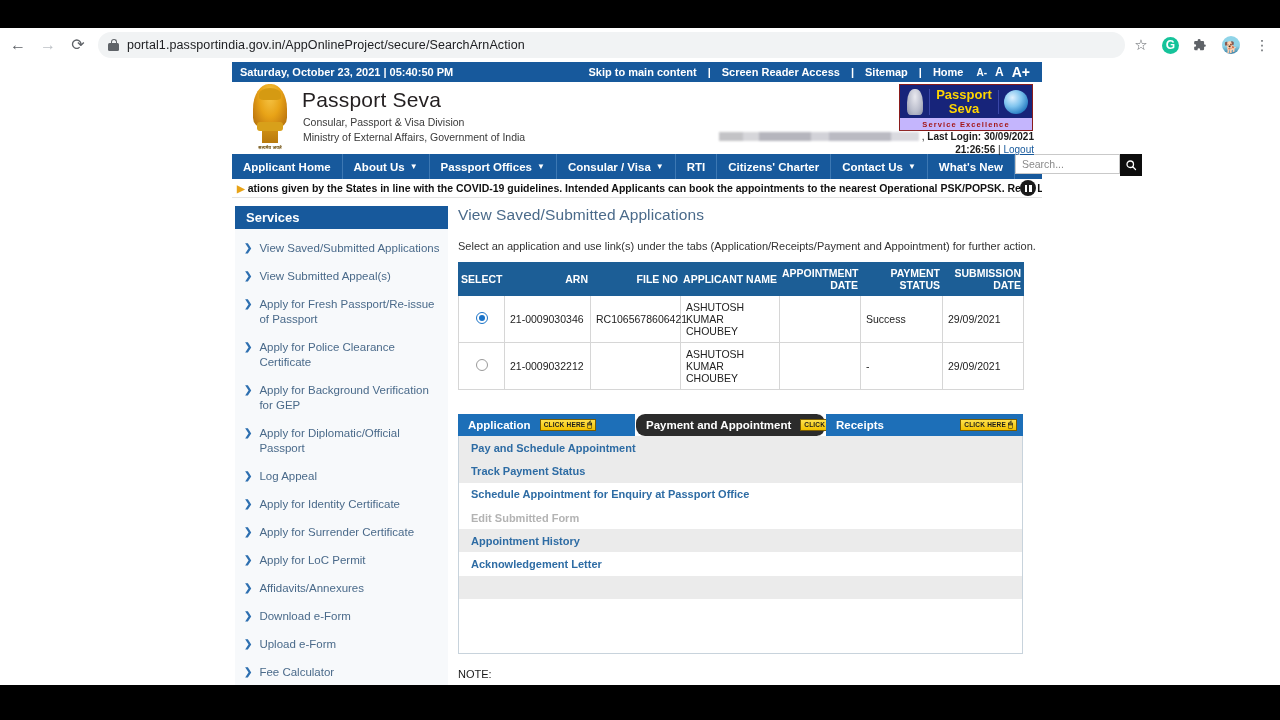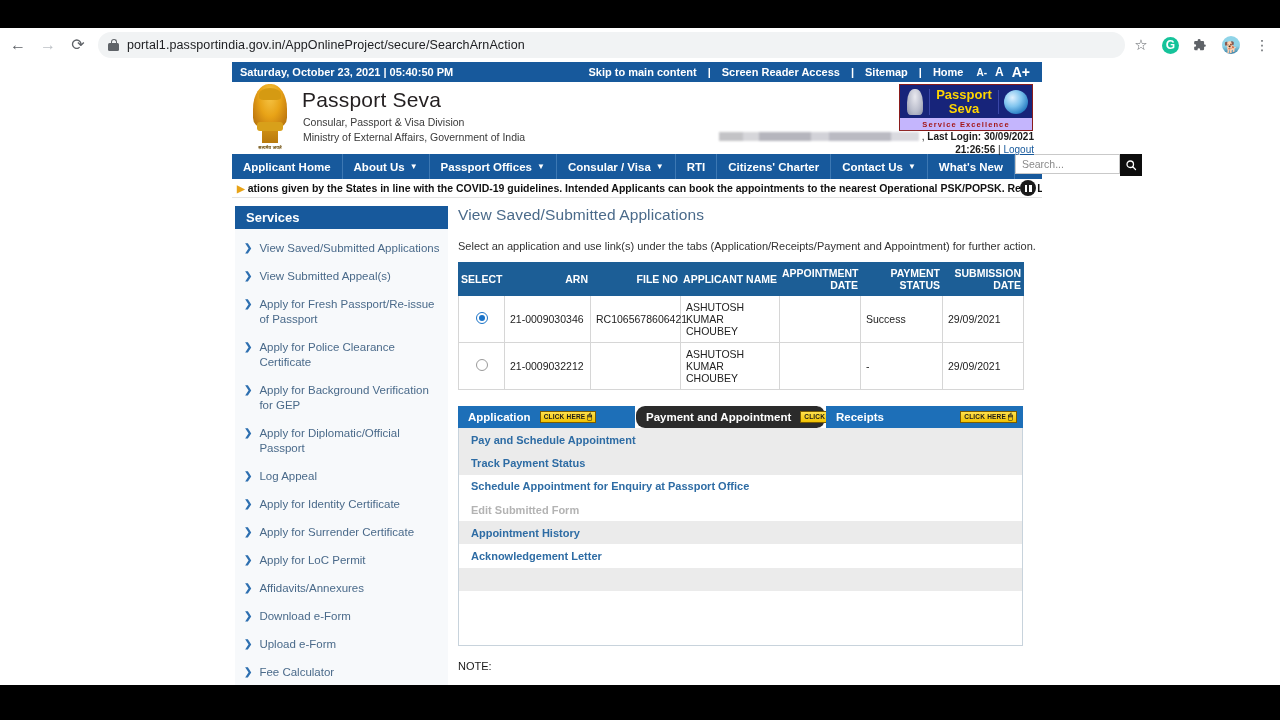--- a/index.html
+++ b/index.html
@@ -174,21 +174,21 @@
   table.apps td {
     font-size: 10.5px; color: #222; padding: 5px 5px; border: 1px solid #d6d6d6;
     vertical-align: middle; line-height: 12px;
   }
   table.apps td.c { text-align: center; }
   .radio { width: 12px; height: 12px; border-radius: 50%; border: 1.5px solid #9a9a9a; display: inline-block; background: #fff; position: relative; }
   .radio.on { border-color: #1a73c8; background: #ffffff; }
   .radio.on:after { content: ""; position: absolute; inset: 2px; border-radius: 50%; background: #1a73c8; }
 
   
-  .tabwrap { margin-top: 16px; width: 565px; }
+  .tabwrap { margin-top: 24px; width: 565px; }
   .tabs { display: flex; height: 22px; }
   .tab {
     display: flex; align-items: center; color: #fff; font-size: 11.5px; font-weight: bold;
     background: #1d6fb8; padding: 0 8px 0 10px; gap: 9px; white-space: nowrap;
     border-right: 1px solid #fff;
   }
   .tab.active { background: #2b2b2b; border-radius: 9px; }
   .tab.t1 { width: 178px; }
   .tab.t2 { width: 190px; }
   .tab.t3 { flex: 1; border-right: none; justify-content: space-between; padding-right: 6px; }

